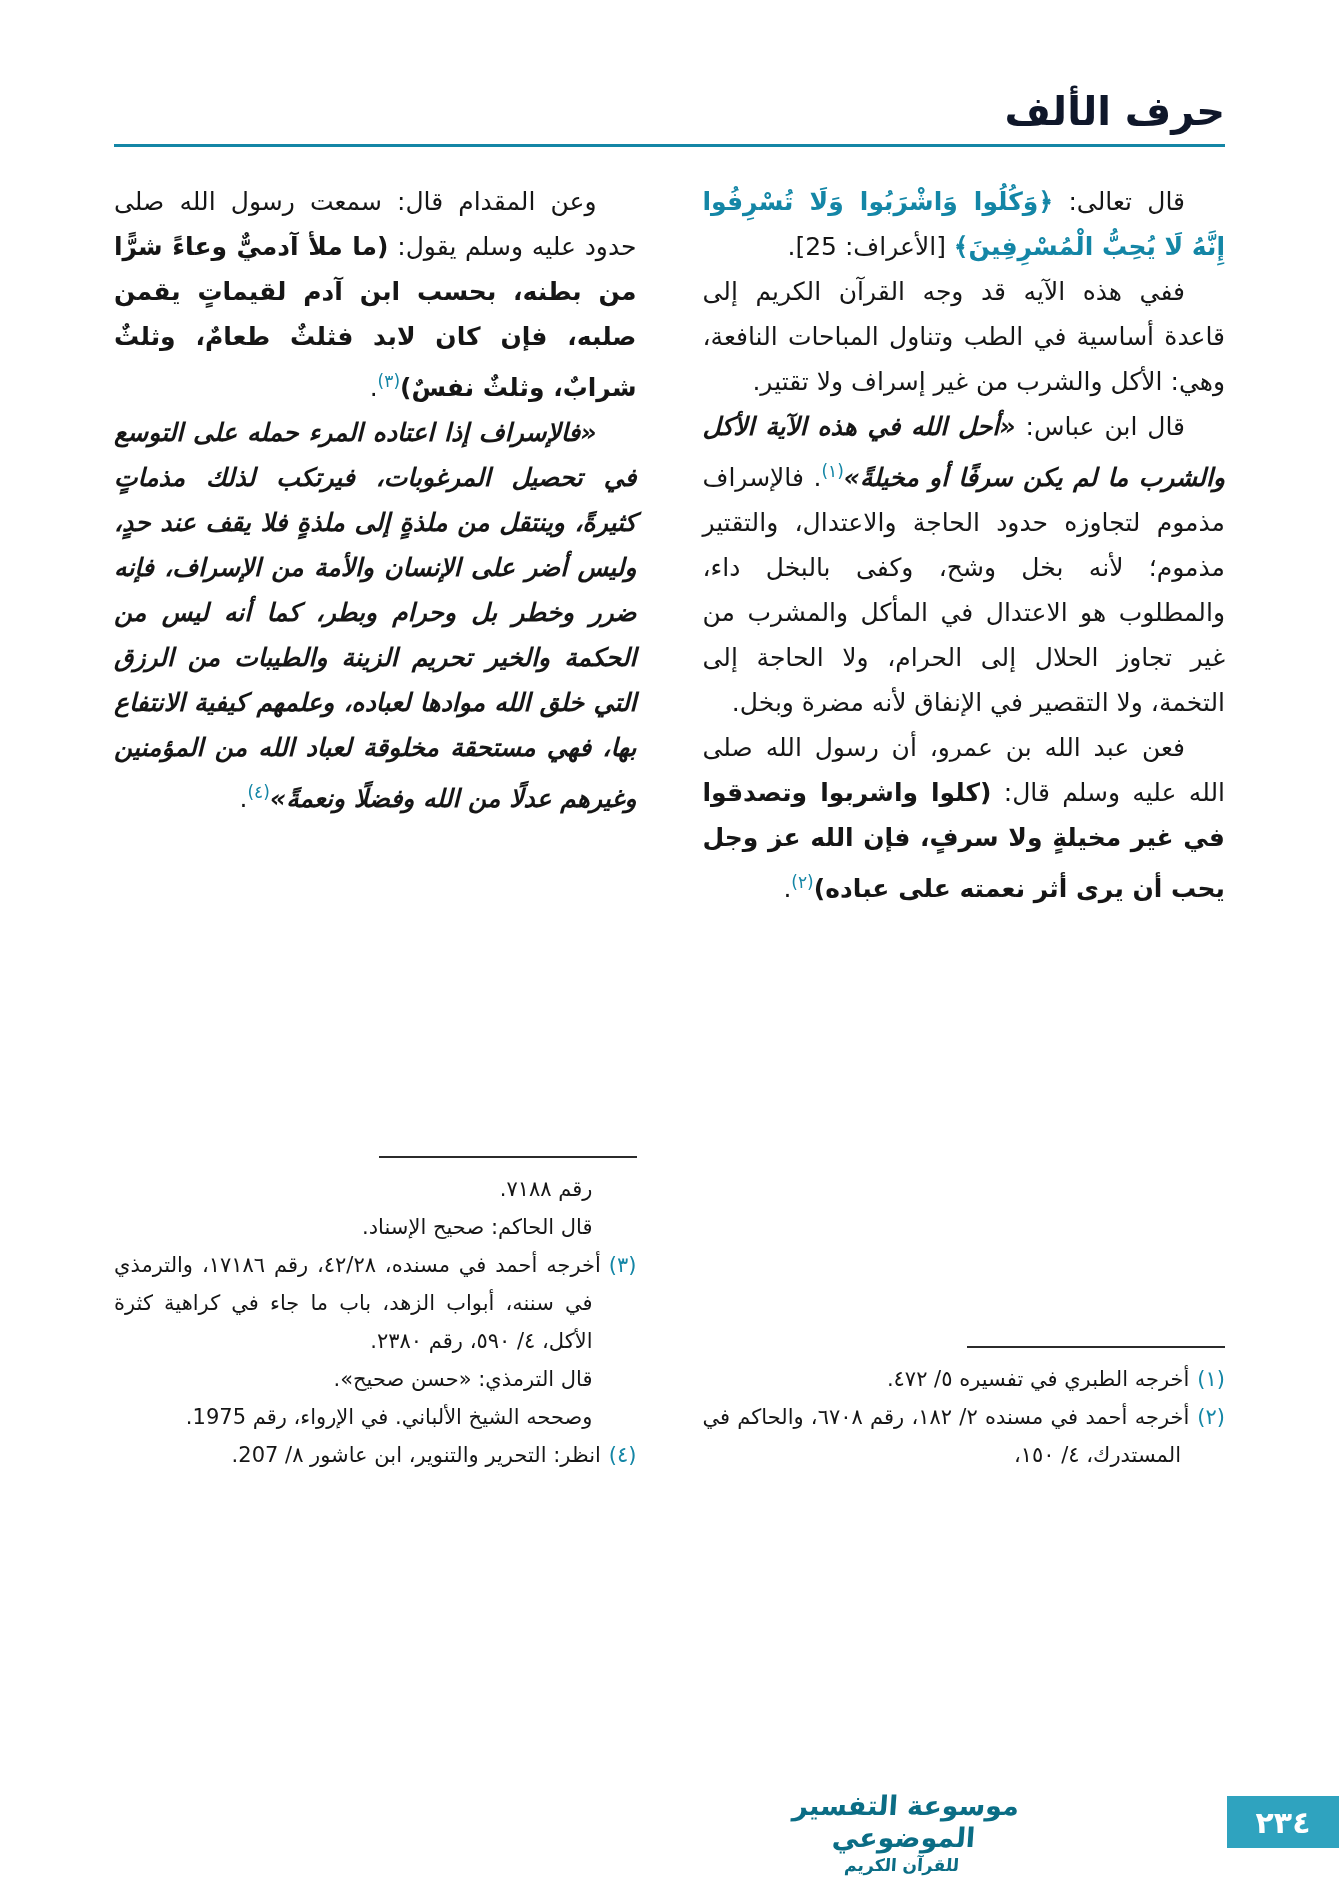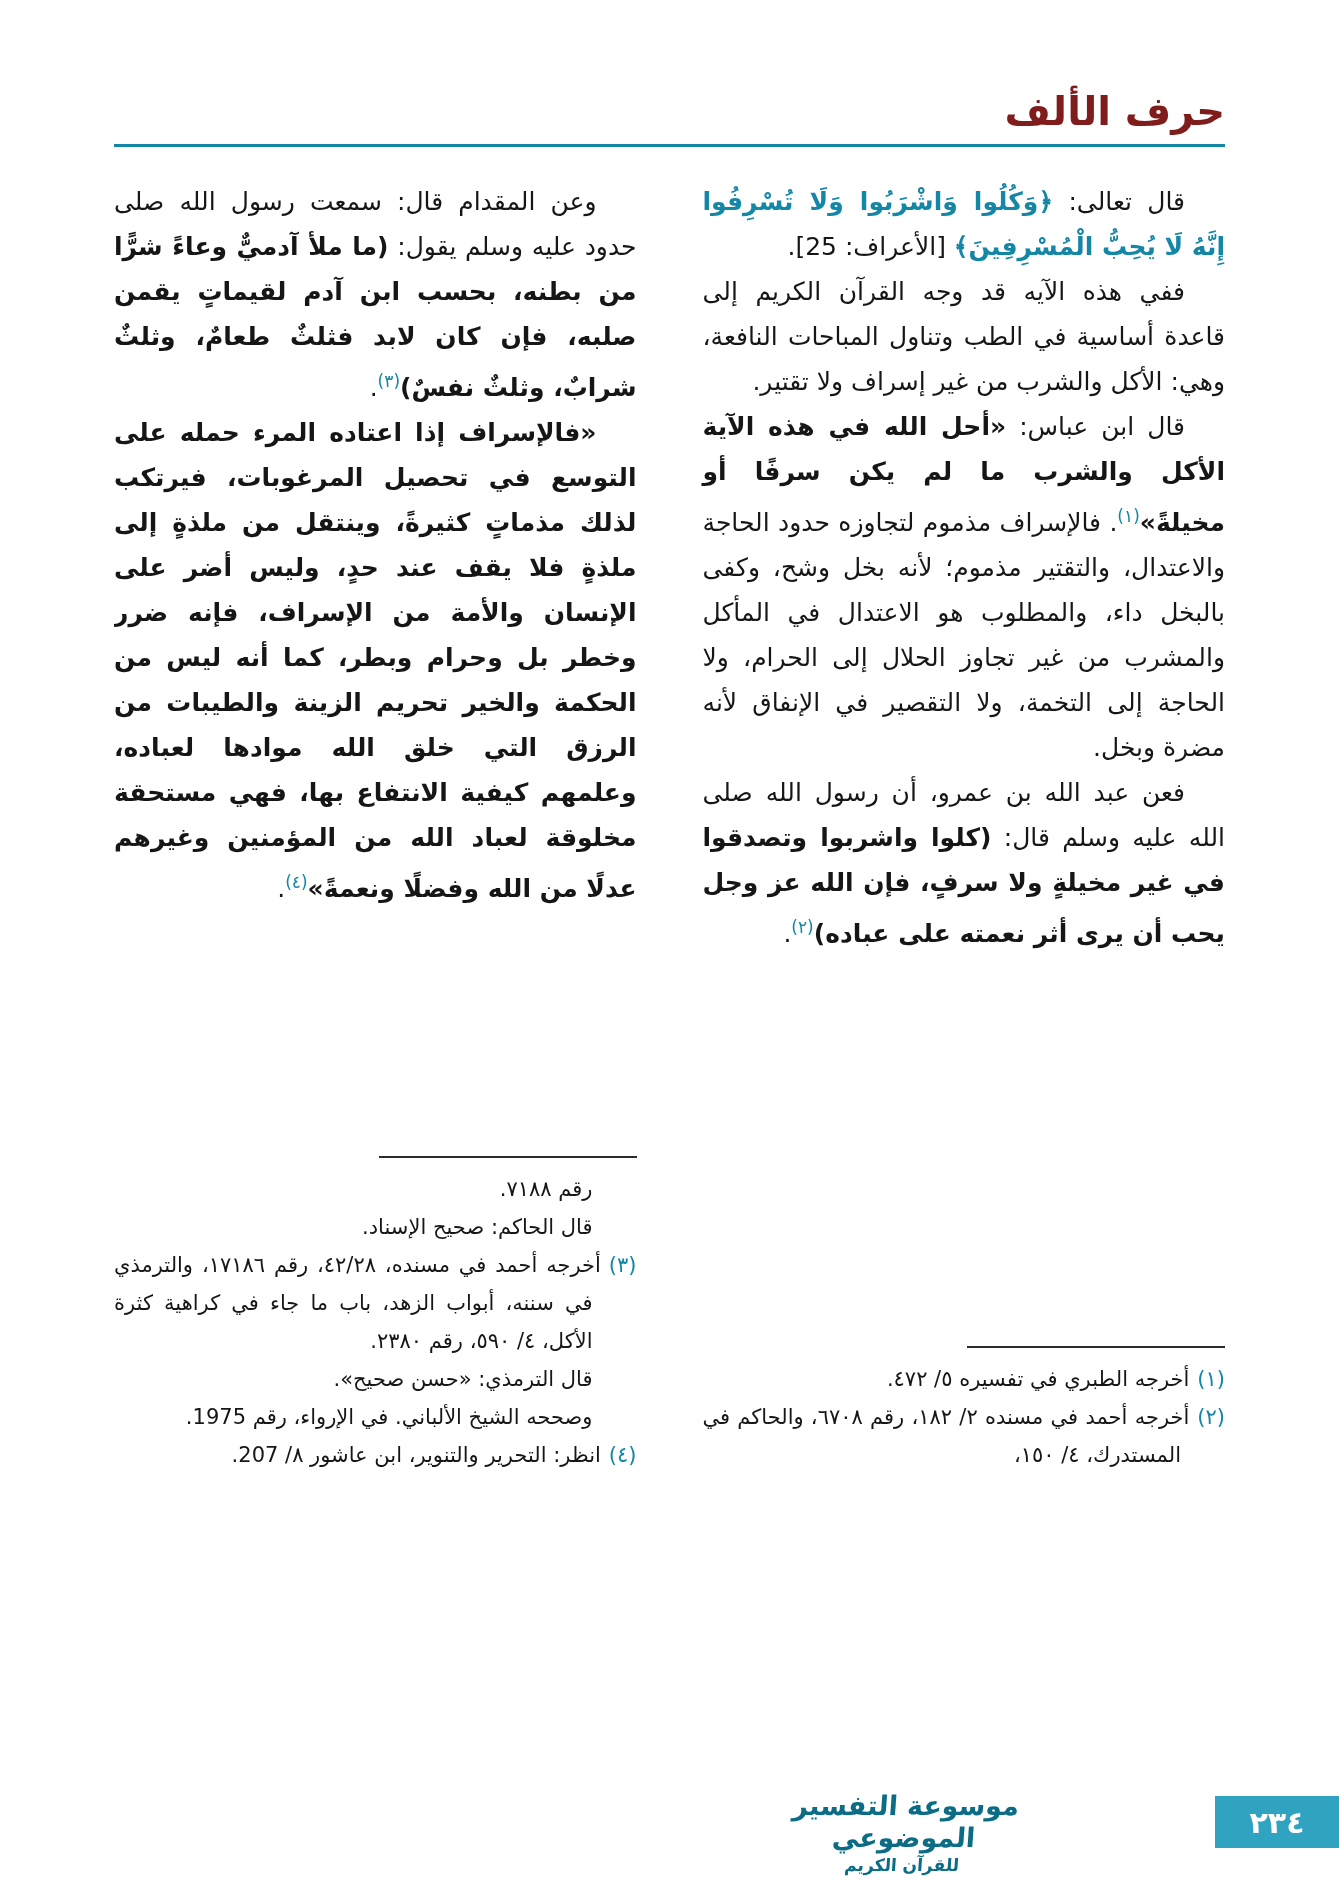--- a/index.html
+++ b/index.html
@@ -10,21 +10,21 @@
     direction:rtl;
     position:relative;
     overflow:hidden;
     color:#161616;
   }
   .page { position:absolute; inset:0; padding:0 114px; }
 
   
   .header { padding-top:88px; text-align:right; }
   .header-title {
-    color:#7f1d1d;
+    color:#0f172a;
     font-size:40px;
     font-weight:bold;
     letter-spacing:-1px;
     margin-left:16px;
   }
   .header-rule { height:3px; background:#1486a6; margin-top:10px; }
 
   
   .columns {
     display:flex;
@@ -36,21 +36,21 @@
   .col { flex:1 1 0; display:flex; flex-direction:column; min-width:0; }
   .main p {
     font-size:25px;
     line-height:45px;
     text-align:justify;
     text-justify:inter-word;
   }
   .main p.indent { text-indent:40px; }
   .verse { color:#1486a6; font-weight:bold; }
   .hadith { font-weight:bold; }
-  .quote-bold { font-weight:bold; }
+  .quote-bold { font-weight:bold;font-style:italic; }
   .fnref {
     color:#1486a6;
     font-size:17px;
     vertical-align:9px;
     font-weight:normal;
   }
 
   
   .footnotes { margin-top:auto; font-size:21px; line-height:38px; }
   .fn-rule { width:258px; height:2px; background:#2b2b2b; margin-bottom:12px; }
@@ -68,21 +68,21 @@
     text-align:center;
     color:#0b6d85;
     transform:skewX(-4deg);
   }
   .logo-l1 { font-size:27px; font-weight:bold; line-height:32px; letter-spacing:-1px; }
   .logo-l2 { font-size:17px; font-weight:bold; line-height:22px; }
   .page-tab {
     position:absolute;
     right:0;
     bottom:42px;
-    width:124px;
+    width:112px;
     height:52px;
     background:#2fa3bf;
     color:#ffffff;
     display:flex;
     align-items:center;
     justify-content:center;
     font-size:30px;
     font-weight:bold;
   }
 </style>

